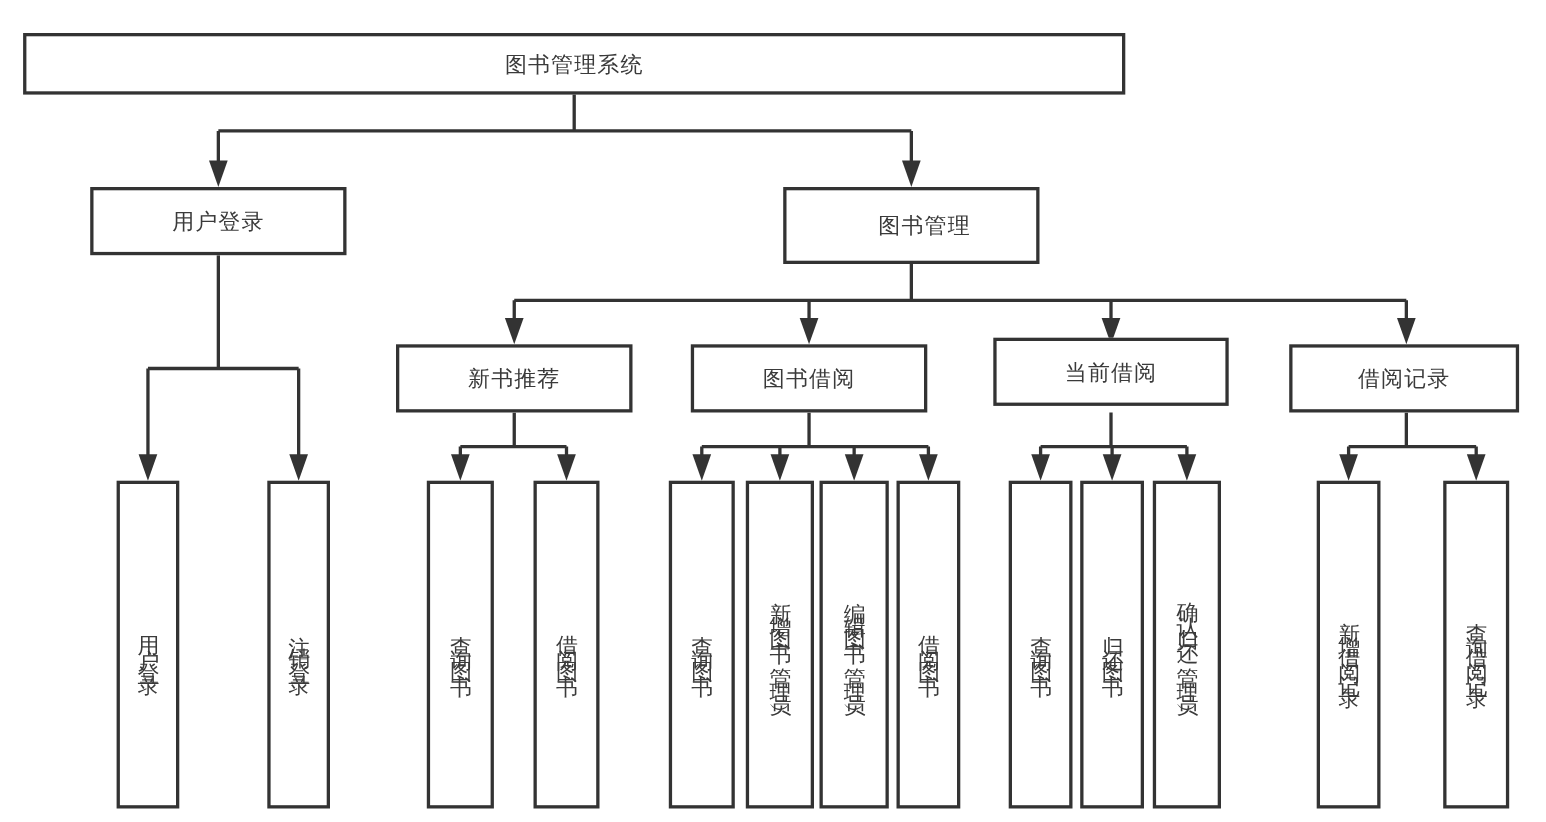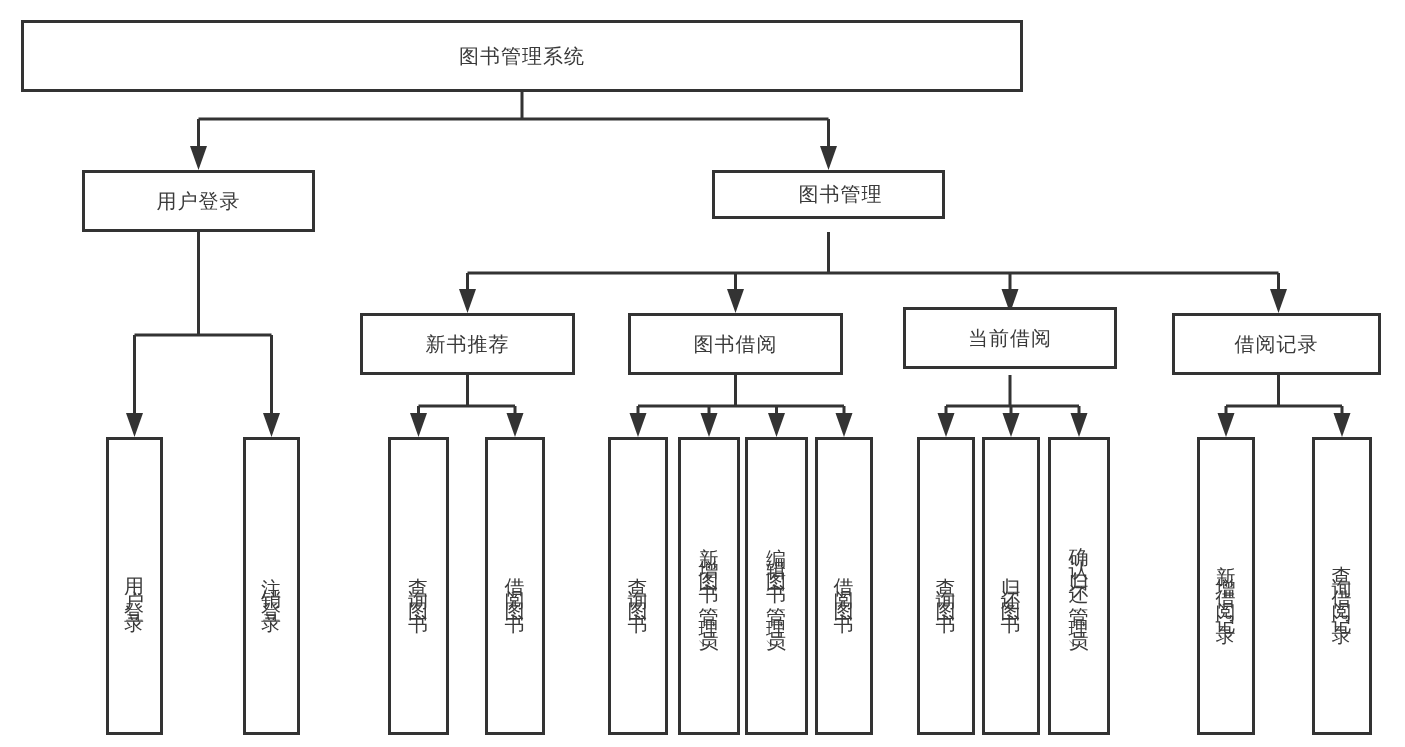--- a/index.html
+++ b/index.html
@@ -68,27 +68,27 @@
       <polygon points="700.5,413 717.5,413 709,437" fill="#333333"></polygon>
       <polygon points="768,413 785,413 776.5,437" fill="#333333"></polygon>
       <polygon points="835.5,413 852.5,413 844,437" fill="#333333"></polygon>
       <polygon points="937.5,413 954.5,413 946,437" fill="#333333"></polygon>
       <polygon points="1002.5,413 1019.5,413 1011,437" fill="#333333"></polygon>
       <polygon points="1070.5,413 1087.5,413 1079,437" fill="#333333"></polygon>
       <polygon points="1217.5,413 1234.5,413 1226,437" fill="#333333"></polygon>
       <polygon points="1333.5,413 1350.5,413 1342,437" fill="#333333"></polygon>
     </svg>
   <div id="nodes">
-      <div class="node horizontal" style="left: 21px; top: 20px; width: 1002px; height: 72px;">
+      <div class="node horizontal" style="left: 21px; top: 30px; width: 1002px; height: 56px;">
         <span class="node-label">图书管理系统</span>
       </div>
       <div class="node horizontal" style="left: 82px; top: 170px; width: 233px; height: 62px;">
         <span class="node-label">用户登录</span>
       </div>
-      <div class="node horizontal" style="left: 712px; top: 170px; width: 233px; height: 49px; padding-left: 24px;">
+      <div class="node horizontal" style="left: 712px; top: 170px; width: 233px; height: 70px; padding-left: 24px;">
         <span class="node-label">图书管理</span>
       </div>
       <div class="node horizontal" style="left: 360px; top: 313px; width: 215px; height: 62px;">
         <span class="node-label">新书推荐</span>
       </div>
       <div class="node horizontal" style="left: 628px; top: 313px; width: 215px; height: 62px;">
         <span class="node-label">图书借阅</span>
       </div>
       <div class="node horizontal" style="left: 903px; top: 307px; width: 214px; height: 62px;">
         <span class="node-label">当前借阅</span>

